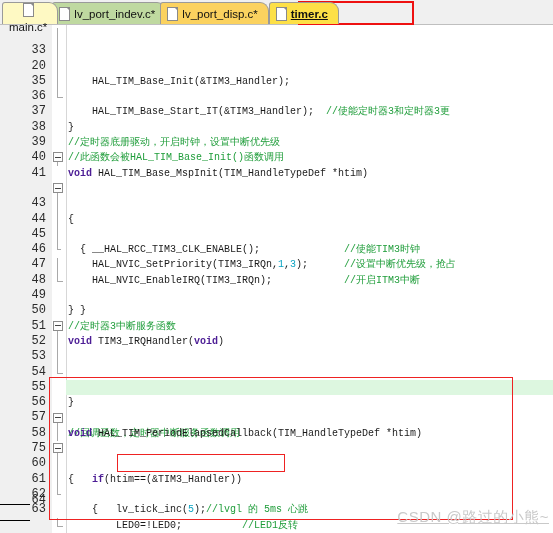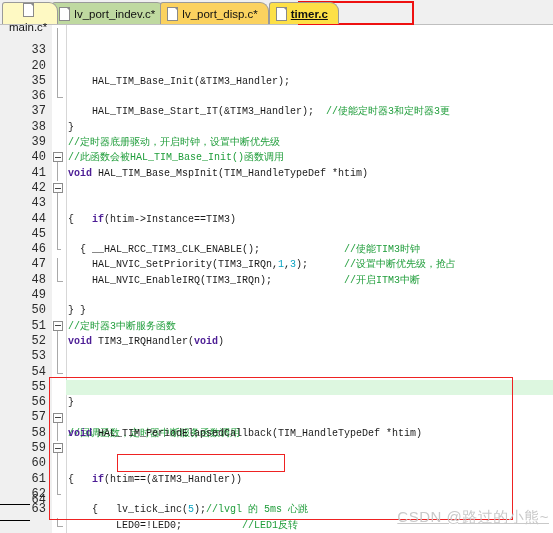--- a/index.html
+++ b/index.html
@@ -280,25 +280,20 @@
     <span class="code"><span class="kw">void</span> HAL_TIM_Base_MspInit(TIM_HandleTypeDef *htim)</span>
   </div>
 
   <div class="code-line" style="top:125.4px; position:absolute; left:0; right:0;">
     <span class="ln">41</span>
     <span class="fold-box"></span>
     <span class="fold-bar half-top"></span>
     <span class="code">{</span>
   </div>
 
-  <div class="code-line" style="top:140.7px; position:absolute; left:0; right:0;">
-    <span class="ln">42</span>
-    <span class="fold-bar"></span>
-    <span class="code">    <span class="kw">if</span>(htim-&gt;Instance==TIM3)</span>
-  </div>
 
   <div class="code-line" style="top:156px; position:absolute; left:0; right:0;">
     <span class="ln">43</span>
     <span class="fold-box"></span>
     <span class="fold-bar half-top"></span>
     <span class="code">  {</span>
   </div>
 
   <div class="code-line" style="top:171.3px; position:absolute; left:0; right:0;">
     <span class="ln">44</span>
@@ -384,21 +379,21 @@
   </div>
 
   <div class="code-line" style="top:385.5px; position:absolute; left:0; right:0;">
     <span class="ln">58</span>
     <span class="fold-box"></span>
     <span class="fold-bar half-top"></span>
     <span class="code">{</span>
   </div>
 
   <div class="code-line" style="top:400.8px; position:absolute; left:0; right:0;">
-    <span class="ln">59</span>
+    <span class="ln">75</span>
     <span class="fold-bar"></span>
     <span class="code">    <span class="kw">if</span>(htim==(&amp;TIM3_Handler))</span>
   </div>
 
   <div class="code-line" style="top:416.1px; position:absolute; left:0; right:0;">
     <span class="ln">60</span>
     <span class="fold-box"></span>
     <span class="fold-bar half-top"></span>
     <span class="code">    {</span>
   </div>

